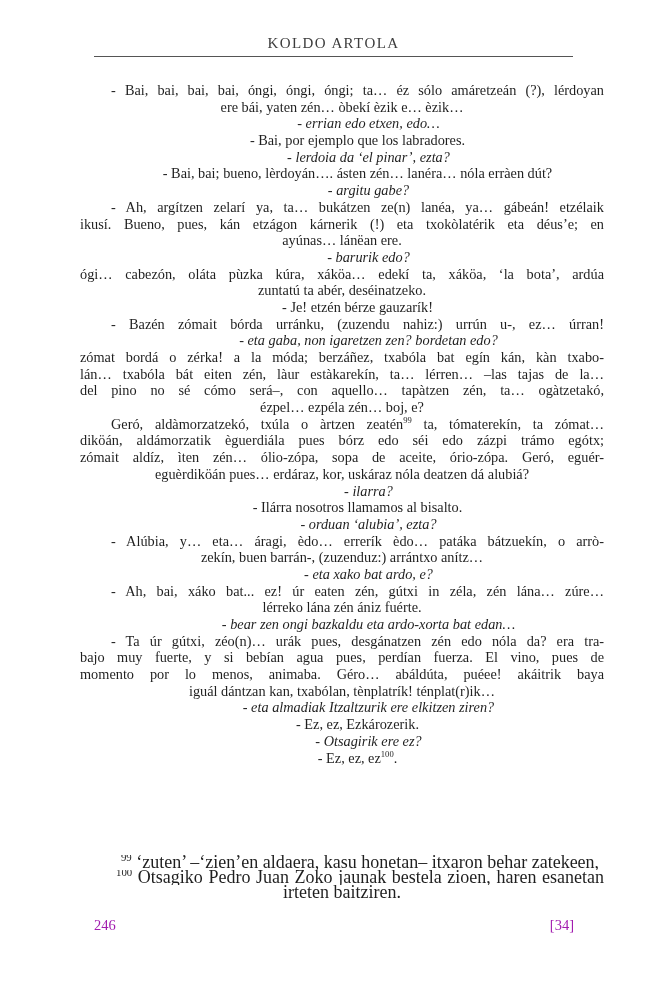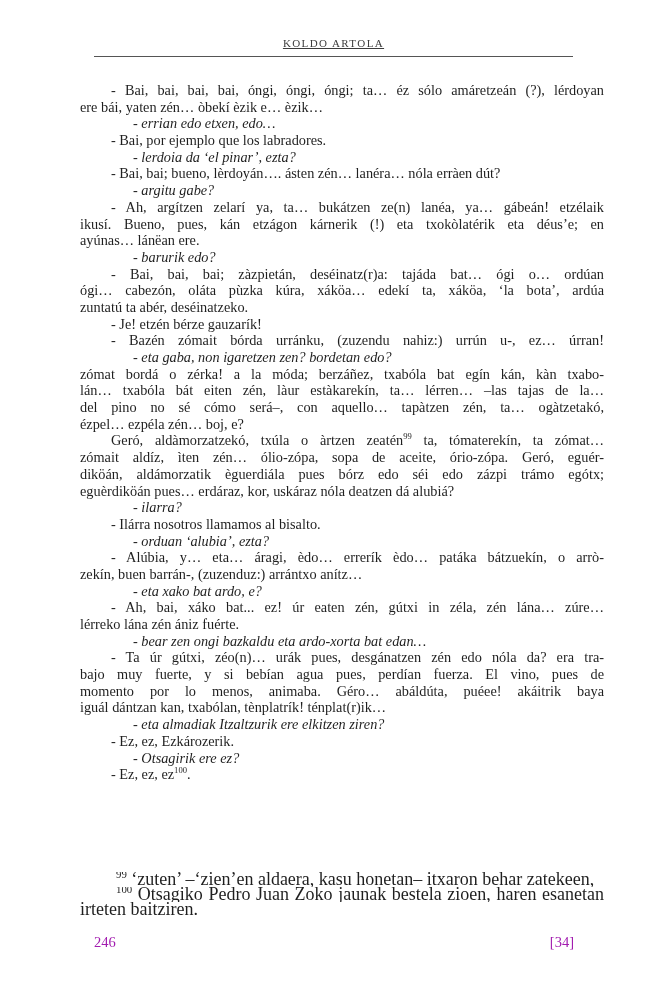--- a/index.html
+++ b/index.html
@@ -18,42 +18,41 @@
     padding: 36px 41px 0 80px; 
     background: #ffffff;
   }
   
   .running-header {
     margin-left: 14px;
     width: 479px;
     text-align: center;
   }
   .running-header .title {
-    font-size: 11px;
+    font-size: 15px;
     letter-spacing: 1.4px;
     color: #3c3c3c;
     line-height: 14px;
-    text-decoration: underline;
   }
   .running-header .rule {
     margin-top: 6px;
     border-bottom: 1px solid #555;
     height: 0;
   }
   
   .body-text {
     margin-top: 25px;
     width: 524px;
     font-size: 14.3px;
   }
   .line {
     height: 16.7px;
     line-height: 16.7px;
     overflow: hidden;
-    text-align: left;
+    text-align: center;
   }
   .line.j { text-align: justify; }
   .line.j::after { content: ""; display: inline-block; width: 100%; height: 0; }
   .line.ind { text-indent: 31px; }
   .line.ind-q { text-indent: 53px; }
   .line.it { font-style: italic; }
   sup {
     font-size: 60%;
     vertical-align: super;
     line-height: 0;
@@ -98,33 +97,32 @@
       <div class="line">ere bái, yaten zén… òbekí èzik e… èzik…</div>
       <div class="line it ind-q">- errian edo etxen, edo…</div>
       <div class="line ind">- Bai, por ejemplo que los labradores.</div>
       <div class="line it ind-q">- lerdoia da ‘el pinar’, ezta?</div>
       <div class="line ind">- Bai, bai; bueno, lèrdoyán…. ásten zén… lanéra… nóla erràen dút?</div>
       <div class="line it ind-q">- argitu gabe?</div>
       <div class="line ind j">- Ah, argítzen zelarí ya, ta… bukátzen ze(n) lanéa, ya… gábeán! etzélaik</div>
       <div class="line j">ikusí. Bueno, pues, kán etzágon kárnerik (!) eta txokòlatérik eta déus’e; en</div>
       <div class="line">ayúnas… lánëan ere.</div>
       <div class="line it ind-q">- barurik edo?</div>
-      <div class="line ind j">- Bai, bai, bai; zàzpietán, deséinatz(r)a: tajáda bat… ógi o… ordúan</div>
       <div class="line j">ógi… cabezón, oláta pùzka kúra, xáköa… edekí ta, xáköa, ‘la bota’, ardúa</div>
       <div class="line">zuntatú ta abér, deséinatzeko.</div>
       <div class="line ind">- Je! etzén bérze gauzarík!</div>
       <div class="line ind j">- Bazén zómait bórda urránku, (zuzendu nahiz:) urrún u-, ez… úrran!</div>
       <div class="line it ind-q">- eta gaba, non igaretzen zen? bordetan edo?</div>
       <div class="line j">zómat bordá o zérka! a la móda; berzáñez, txabóla bat egín kán, kàn txabo-</div>
       <div class="line j">lán… txabóla bát eiten zén, làur estàkarekín, ta… lérren… –las tajas de la…</div>
       <div class="line j">del pino no sé cómo será–, con aquello… tapàtzen zén, ta… ogàtzetakó,</div>
       <div class="line">ézpel… ezpéla zén… boj, e?</div>
       <div class="line ind j">Geró, aldàmorzatzekó, txúla o àrtzen zeatén<sup>99</sup> ta, tómaterekín, ta zómat…</div>
+      <div class="line j">diköán, aldámorzatik èguerdiála pues bórz edo séi edo zázpi trámo egótx;</div>
       <div class="line j">zómait aldíz, ìten zén… ólio-zópa, sopa de aceite, ório-zópa. Geró, eguér-</div>
-      <div class="line j">diköán, aldámorzatik èguerdiála pues bórz edo séi edo zázpi trámo egótx;</div>
       <div class="line">eguèrdiköán pues… erdáraz, kor, uskáraz nóla deatzen dá alubiá?</div>
       <div class="line it ind-q">- ilarra?</div>
       <div class="line ind">- Ilárra nosotros llamamos al bisalto.</div>
       <div class="line it ind-q">- orduan ‘alubia’, ezta?</div>
       <div class="line ind j">- Alúbia, y… eta… áragi, èdo… errerík èdo… patáka bátzuekín, o arrò-</div>
       <div class="line">zekín, buen barrán-, (zuzenduz:) arrántxo anítz…</div>
       <div class="line it ind-q">- eta xako bat ardo, e?</div>
       <div class="line ind j">- Ah, bai, xáko bat... ez! úr eaten zén, gútxi in zéla, zén lána… zúre…</div>
       <div class="line">lérreko lána zén ániz fuérte.</div>
       <div class="line it ind-q">- bear zen ongi bazkaldu eta ardo-xorta bat edan…</div>

